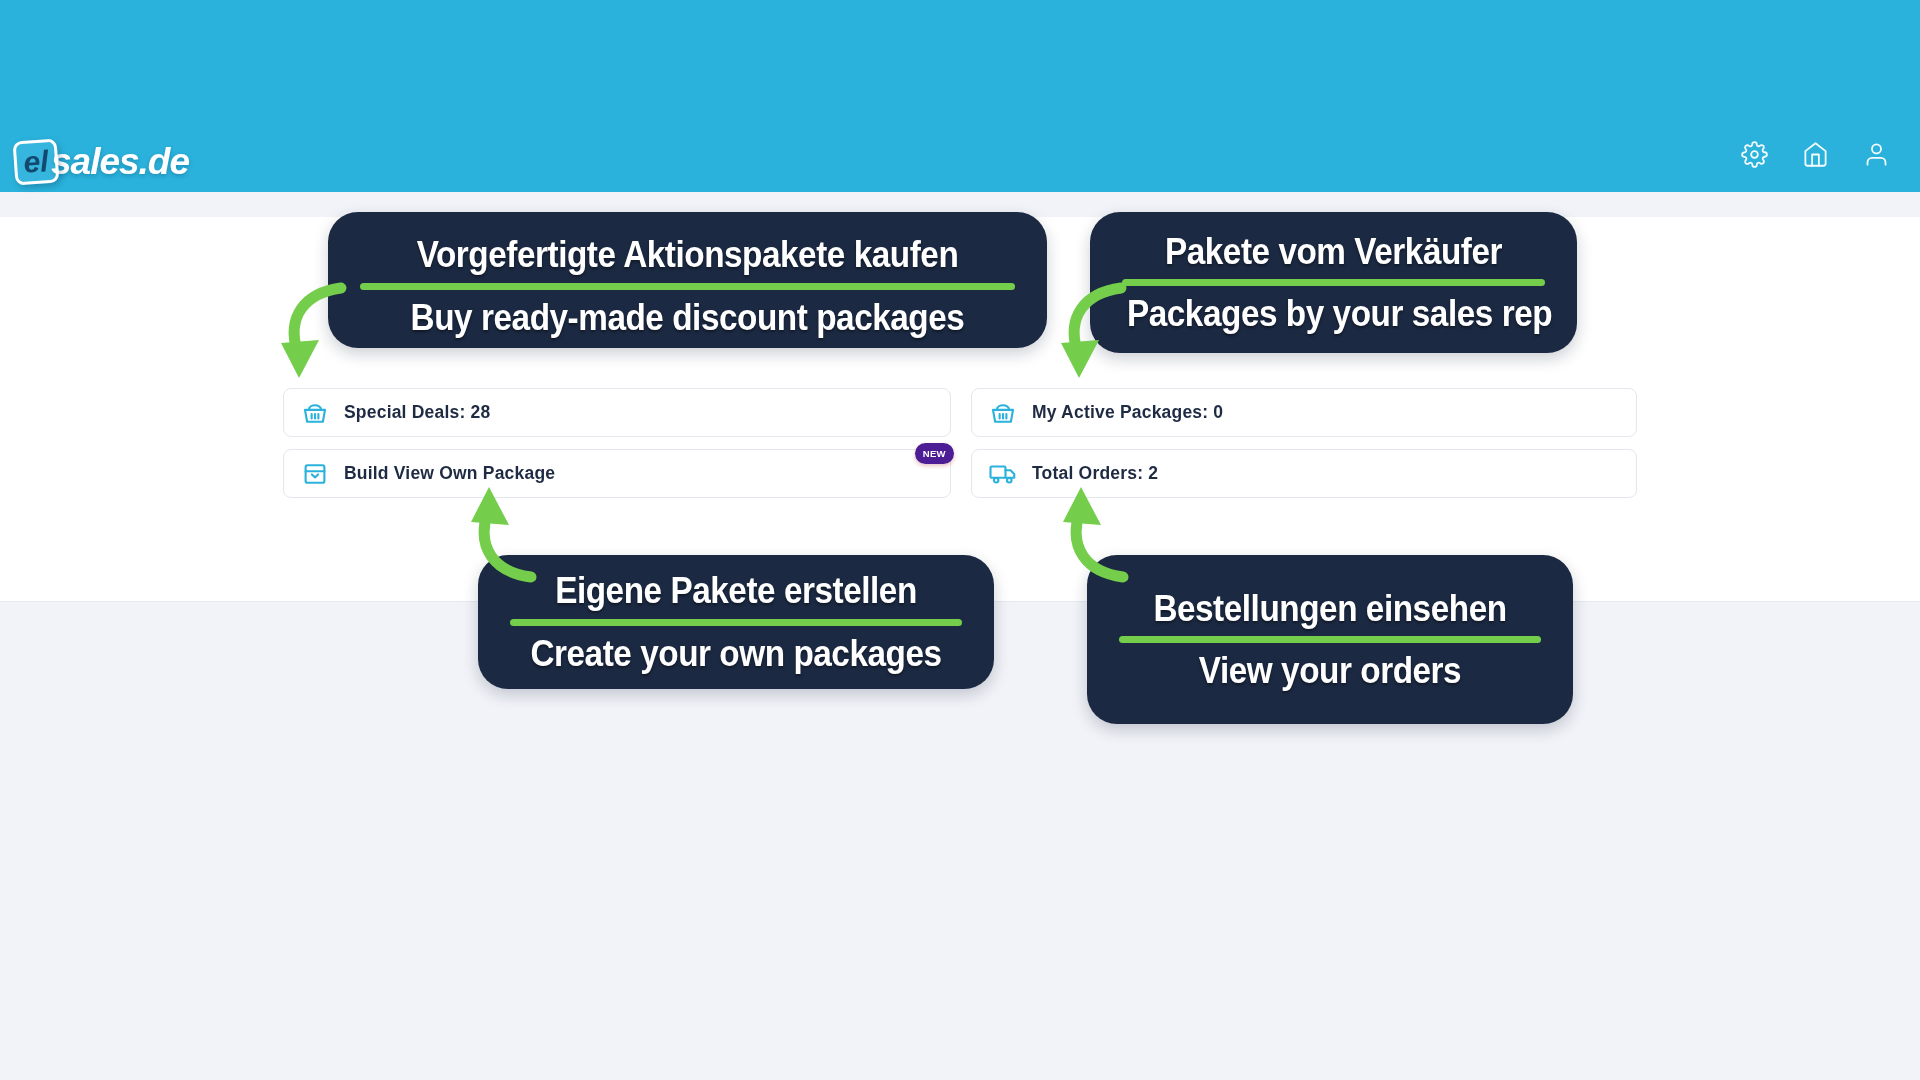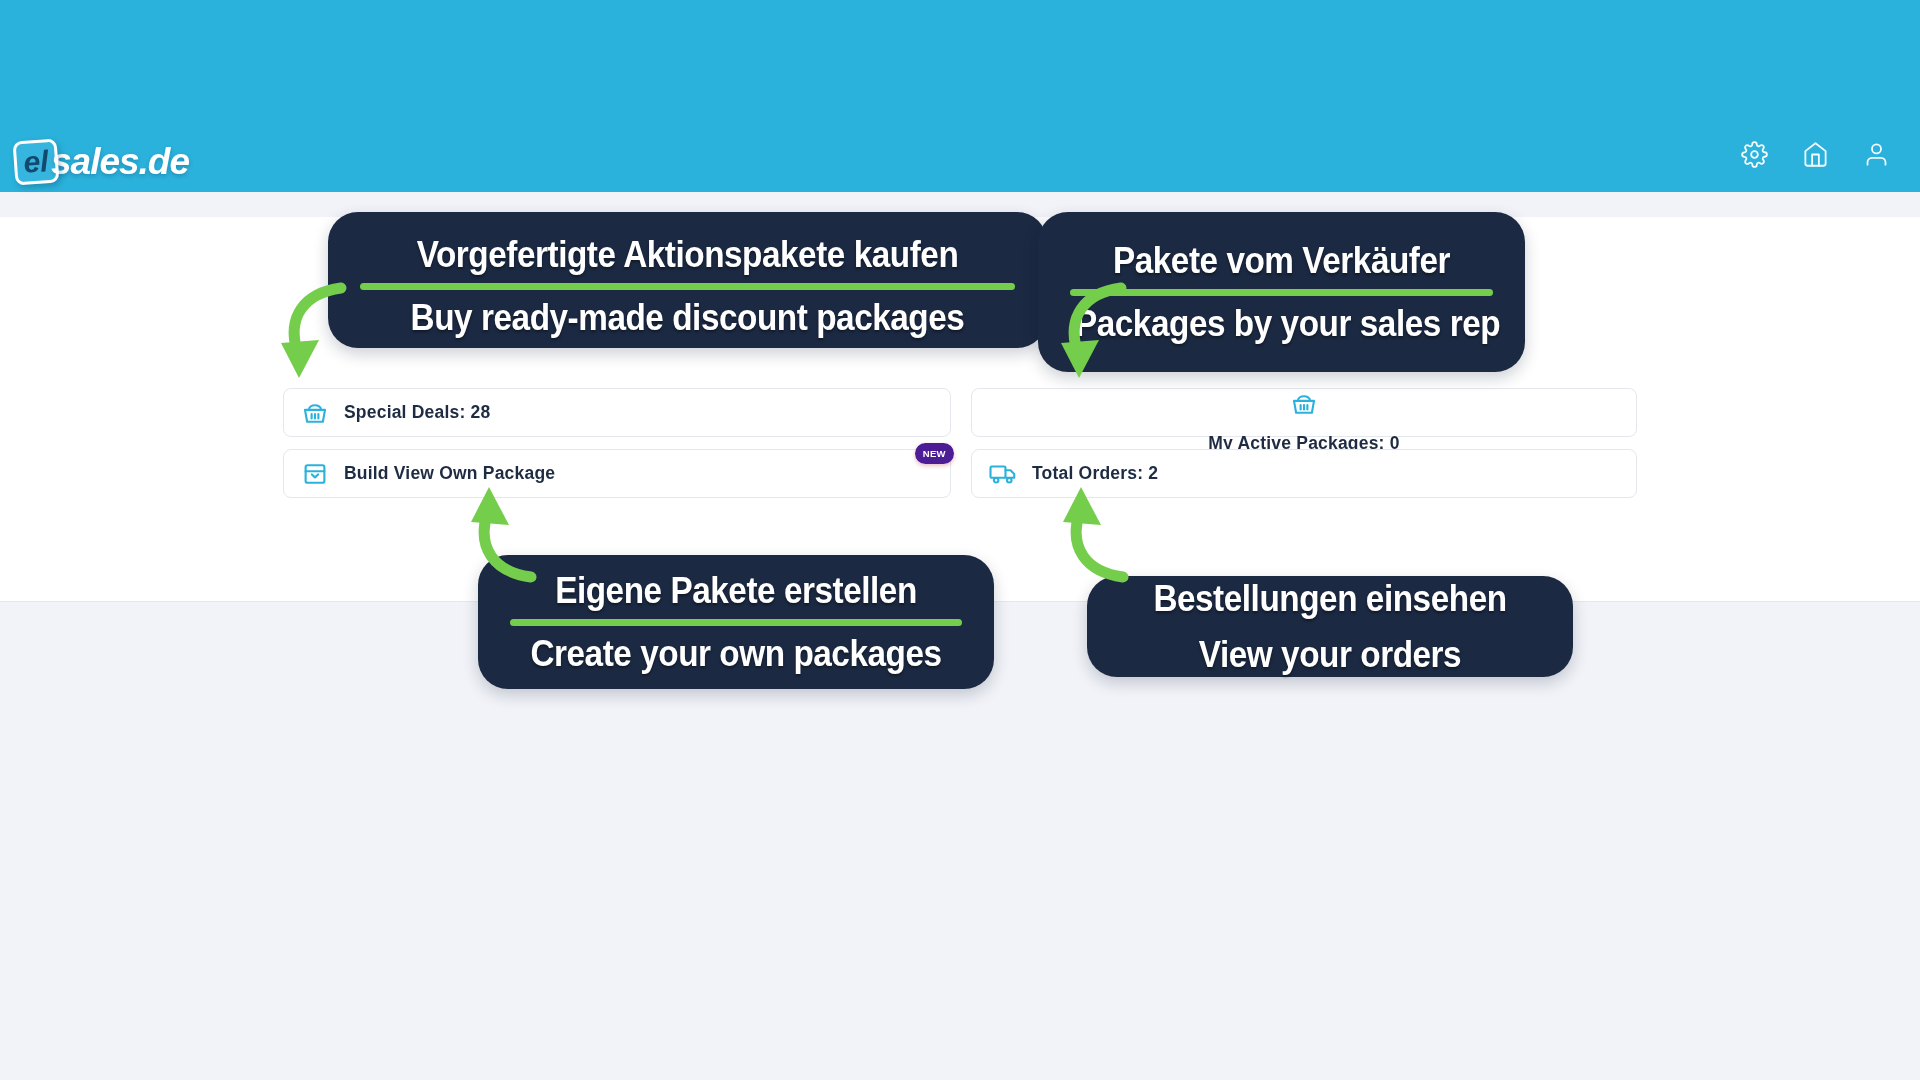--- a/index.html
+++ b/index.html
@@ -63,39 +63,39 @@
     text-align:center; white-space:nowrap;
     letter-spacing:-0.5px;
     transform:scaleX(0.9); transform-origin:center;
     text-shadow:0 2px 3px rgba(0,0,0,0.40);
   }
   .callout .rule {
     height:7px; border-radius:4px; margin:0 18px;
     background:#74ce4b;
   }
   .c1 { left:328px; top:212px; width:719px; height:136px;justify-content:flex-end; }
-  .c2 { left:1038px; top:212px; width:487px; height:160px; }
+  .c2 { left:1090px; top:212px; width:487px; height:141px; }
   .c3 { left:478px; top:555px; width:516px; height:134px; }
-  .c4 { left:1087px; top:555px; width:486px; height:101px;margin-top:21px; }
+  .c4 { left:1087px; top:555px; width:486px; height:169px; }
   
   .card {
     position:absolute; height:49px;
     background:#ffffff;
     border:1px solid #e4e7ec; border-radius:8px;
     display:flex; align-items:center; gap:14px;
     padding:0 16px;
     cursor:pointer; z-index:2;
   }
   .card .label {
     font-weight:700; font-size:17.5px; color:#1e2b43; letter-spacing:0.2px;
   }
   .cicon { width:30px; height:30px; flex:0 0 auto; }
   .k1 { left:283px; top:388px; width:668px; }
   .k2 { left:283px; top:449px; width:668px; }
-  .k3 { left:971px; top:388px; width:666px;flex-direction:column; }
+  .k3 { left:971px; top:388px; width:666px; }
   .k4 { left:971px; top:449px; width:666px; }
   .badge {
     position:absolute; top:-7px; right:-4px;
     background:#4c1d95; color:#ffffff;
     font-size:9.5px; font-weight:700; letter-spacing:0.4px;
     padding:5px 8px; border-radius:11px;
     box-shadow:0 2px 4px rgba(150,0,20,0.25);
   }
   
   .arrow { position:absolute; width:70px; height:100px; z-index:4; pointer-events:none; }

